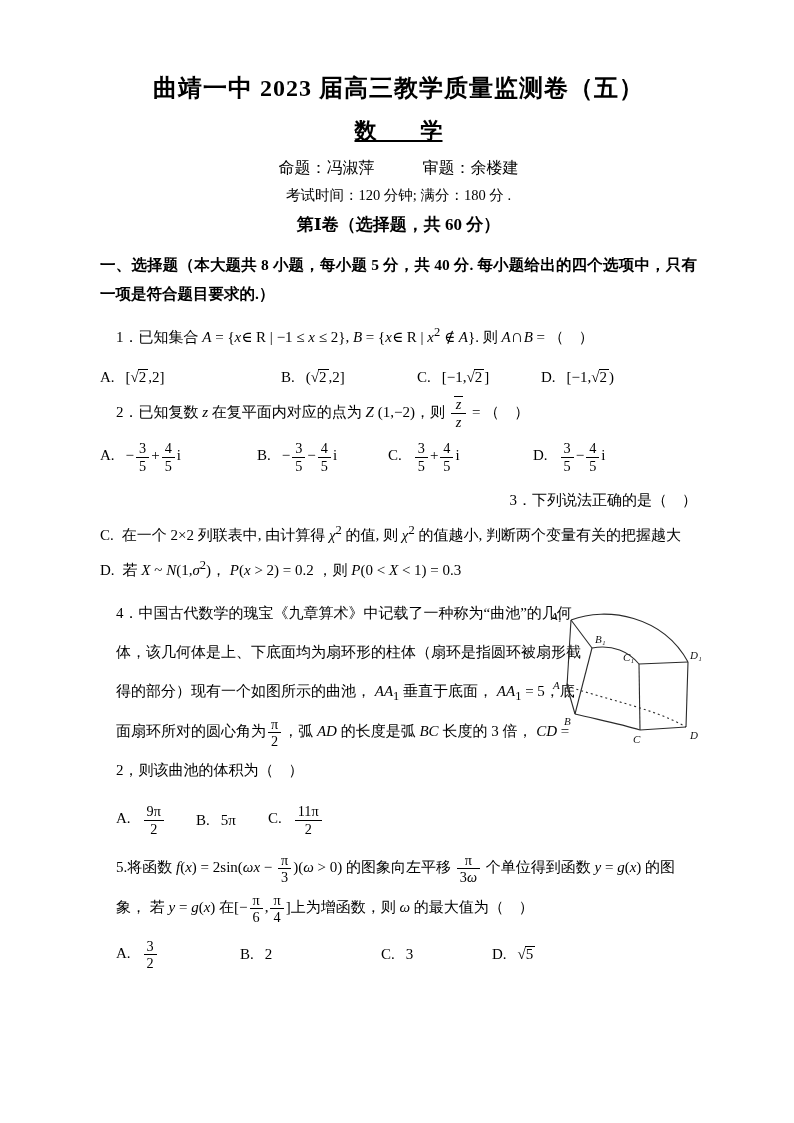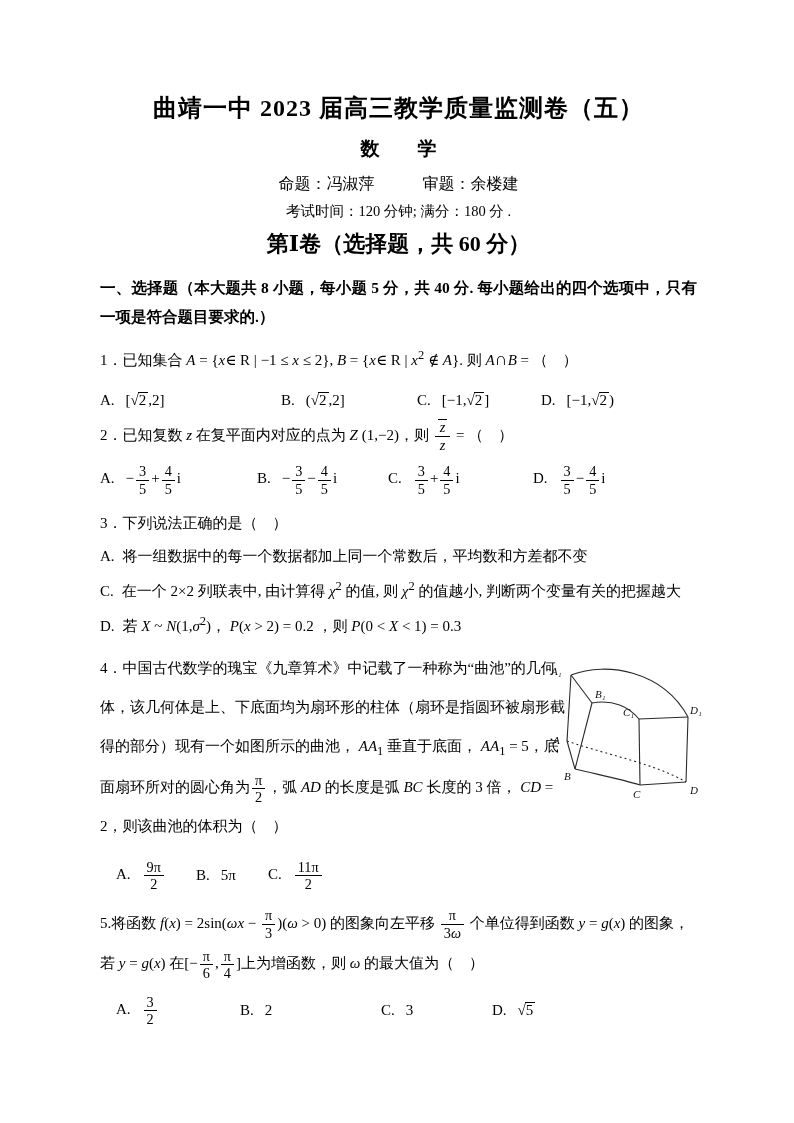--- a/index.html
+++ b/index.html
@@ -1,33 +1,33 @@
 <!DOCTYPE html>
 <html><head>
 <meta charset="utf-8">
 <style>
   html,body{margin:0;padding:0;background:#fff;}
   body{width:794px;height:1123px;overflow:hidden;color:#000;
        font-family:"Liberation Serif","DejaVu Serif",serif;}
-  .page{box-sizing:border-box;width:794px;height:930px;padding:92px 97px 30px 100px;}
+  .page{box-sizing:border-box;width:794px;height:930px;padding:72px 97px 30px 100px;}
 
   
   header{text-align:center;}
   .title{font-size:24px;font-weight:bold;margin:0 0 12px 0;letter-spacing:1px;}
-  .subject{font-size:19px;font-weight:bold;margin:0 0 12px 0;}
+  .subject{font-size:22px;font-weight:bold;margin:0 0 12px 0;text-decoration:underline;}
   .meta{font-size:16px;margin:0 0 7px 0;}
   .info{font-size:14.5px;margin:0 0 6px 0;}
-  .part{font-size:22px;font-weight:bold;margin:8px 0 0 0;}
+  .part{font-size:17px;font-weight:bold;margin:8px 0 0 0;}
 
   
   .sec-head{font-size:15.5px;font-weight:bold;line-height:1.9;margin:14px 0 4px 0;text-align:justify;}
 
   
   .q{font-size:15px;}
-  .stem{margin:8px 0 2px 0;line-height:2.15;}
+  .stem{margin:8px 0 2px 16px;line-height:2.15;}
   .opts{display:grid;margin:13px 0 10px 0;align-items:center;}
   .opt{white-space:nowrap;}
   .olab{margin-right:11px;}
   .q1cols{grid-template-columns:181px 136px 124px 1fr;}
   .q2cols{grid-template-columns:157px 131px 145px 1fr;margin-top:10px;}
   .q4cols{grid-template-columns:80px 72px 92px 1fr;padding-left:16px;}
   .q5cols{grid-template-columns:124px 141px 111px 1fr;padding-left:16px;margin-top:10px;}
   .optline{margin:2px 0;line-height:2.05;}
   .optline .olab{margin-right:8px;}
 
@@ -107,22 +107,21 @@
               <span class="fn">3</span>
               <span class="fd">5</span>
             </span>−<span class="frac">
               <span class="fn">4</span>
               <span class="fd">5</span>
             </span>i</span></span>
     </div>
   </div>
 
   <div class="q">
-    <p class="stem" style="margin-bottom:0;">3．下列说法正确的是（　）</p>
-    <p class="optline"><span class="olab">A.</span><span>将一组数据中的每一个数据都加上同一个常数后，平均数和方差都不变</span></p>
+    <p class="stem" style="margin-bottom:0;text-align:right;">3．下列说法正确的是（　）</p>
     <p class="optline"><span class="olab">C.</span><span>在一个 2×2 列联表中, 由计算得 <i>χ</i><sup>2</sup> 的值, 则 <i>χ</i><sup>2</sup> 的值越小, 判断两个变量有关的把握越大</span></p>
     <p class="optline"><span class="olab">D.</span><span>若 <i>X</i> ~ <i>N</i>(1,<i>σ</i><sup>2</sup>)， <i>P</i>(<i>x</i> &gt; 2) = 0.2  ，则 <i>P</i>(0 &lt; <i>X</i> &lt; 1) = 0.3</span></p>
   </div>
 
   <div class="q q4 q4wrap">
     <svg class="fig" width="160" height="150" viewBox="0 0 160 150">
       <path d="M26,14 C62,0 118,10 143,56"></path>
       <path d="M47,42 C68,38 84,46 94,58"></path>
       <path d="M94,58 L143,56"></path>
       <path d="M26,14 L47,42"></path>

